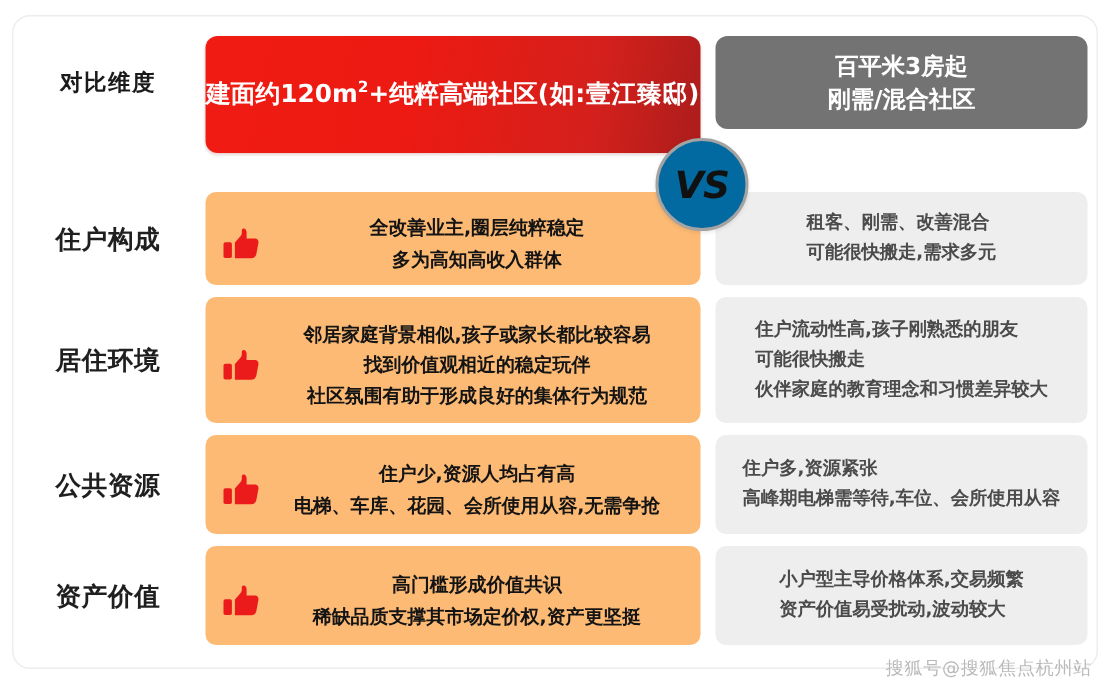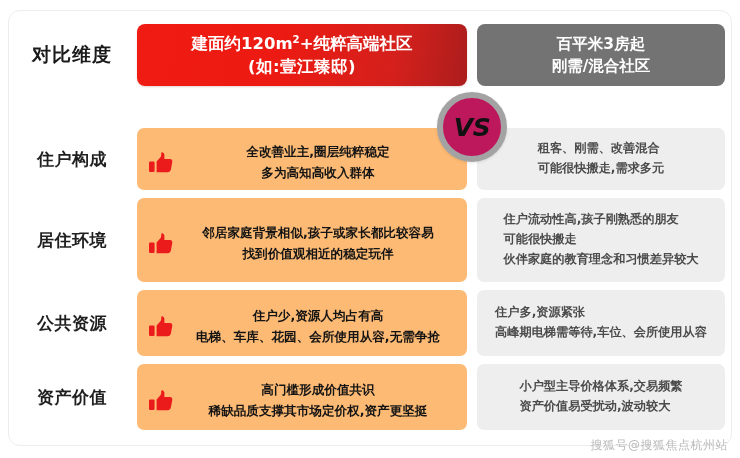--- a/index.html
+++ b/index.html
@@ -61,32 +61,32 @@
     width: 248px;
     box-sizing: border-box;
   }
 
   
   .header-row {
     top: 13px;
     height: 62px;
   }
   .dim-title {
-    font-size: 19px;
+    font-size: 15px;
     font-weight: bold;
     color: #1a1a1a;
     letter-spacing: 1px;
     white-space: nowrap;
   }
   .head-red {
-    height: 62px;
+    height: 78px;
     border-radius: 8px;
     background: linear-gradient(100deg, #f01c13 0%, #ec1a12 42%, #d4201c 78%, #ab1d1c 100%);
     display: flex;
-    flex-direction: column;
+    flex-direction: row;
     align-items: center;
     justify-content: center;
     color: #ffffff;
     font-size: 16.5px;
     font-weight: bold;
     line-height: 1.42;
     text-align: center;
     box-shadow: 0 1px 2px rgba(120,10,10,0.18);
   }
   .head-red .l2 { letter-spacing: 0.5px; }
@@ -111,22 +111,22 @@
   }
 
   
   .vs-badge {
     position: absolute;
     left: 428px;
     top: 81px;
     width: 58px;
     height: 58px;
     border-radius: 50%;
-    background: #be185d;
-    border: 6px solid #a3a3a3;
+    background: #0369a1;
+    border: 2px solid #a3a3a3;
     box-shadow: 0 1px 3px rgba(0,0,0,0.10);
     display: flex;
     align-items: center;
     justify-content: center;
     z-index: 9;
   }
   .vs-badge span {
     font-family: "DejaVu Sans", "Liberation Sans", sans-serif;
     font-size: 25px;
     font-weight: bold;
@@ -270,20 +270,21 @@
       <div class="cell-pink">
         <div class="thumb">
           <svg width="26" height="24" viewBox="0 0 26 24" aria-hidden="true">
             <rect x="1" y="10.5" width="5.6" height="10.5" rx="1.2" fill="#ec1b1b"></rect>
             <path d="M8.6 21.2 V10.6 L12.4 6.3 C12.9 5.7 13.2 4.9 13.2 4.1 V2.6 C13.2 1.7 14 1.1 14.8 1.4 C15.8 1.8 16.4 2.8 16.4 3.9 L16.4 8.0 H22.0 C23.5 8.0 24.6 9.4 24.3 10.8 L22.9 18.4 C22.6 20.0 21.2 21.2 19.6 21.2 Z" fill="#ec1b1b"></path>
           </svg>
         </div>
         <div class="pink-text">
           <div>邻居家庭背景相似,孩子或家长都比较容易</div>
           <div>找到价值观相近的稳定玩伴</div>
+          <div>社区氛围有助于形成良好的集体行为规范</div>
         </div>
       </div>
     </div>
     <div class="col-mid"></div>
     <div class="col-right">
       <div class="cell-gray">
         <div class="gray-text">
           <div>住户流动性高,孩子刚熟悉的朋友</div>
           <div>可能很快搬走</div>
           <div>伙伴家庭的教育理念和习惯差异较大</div>

